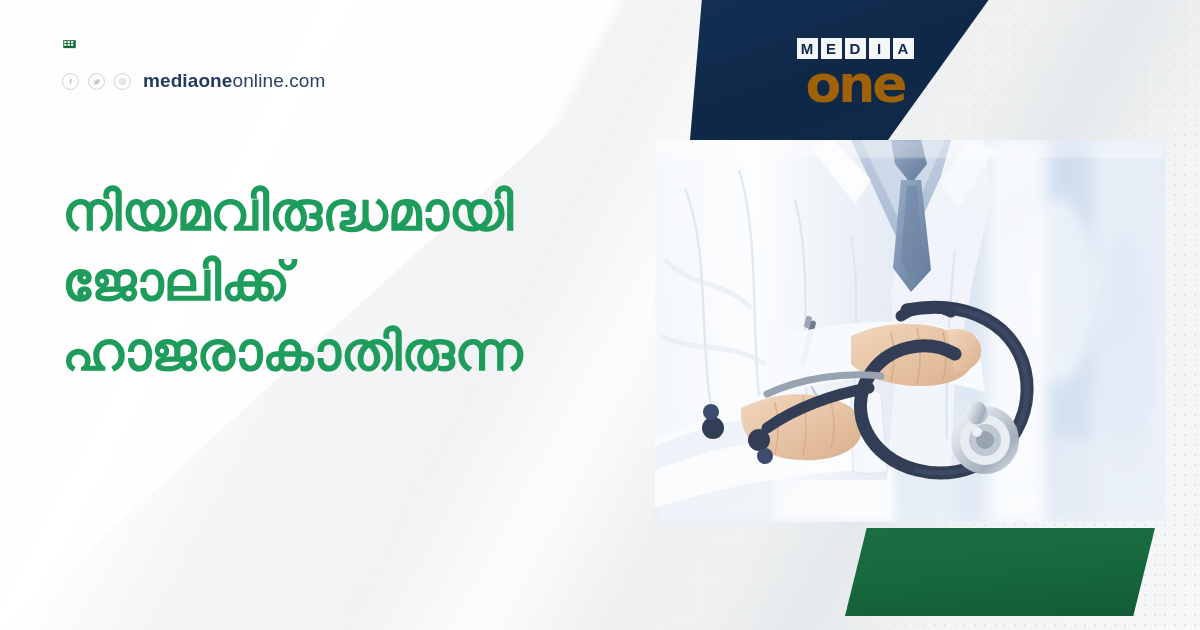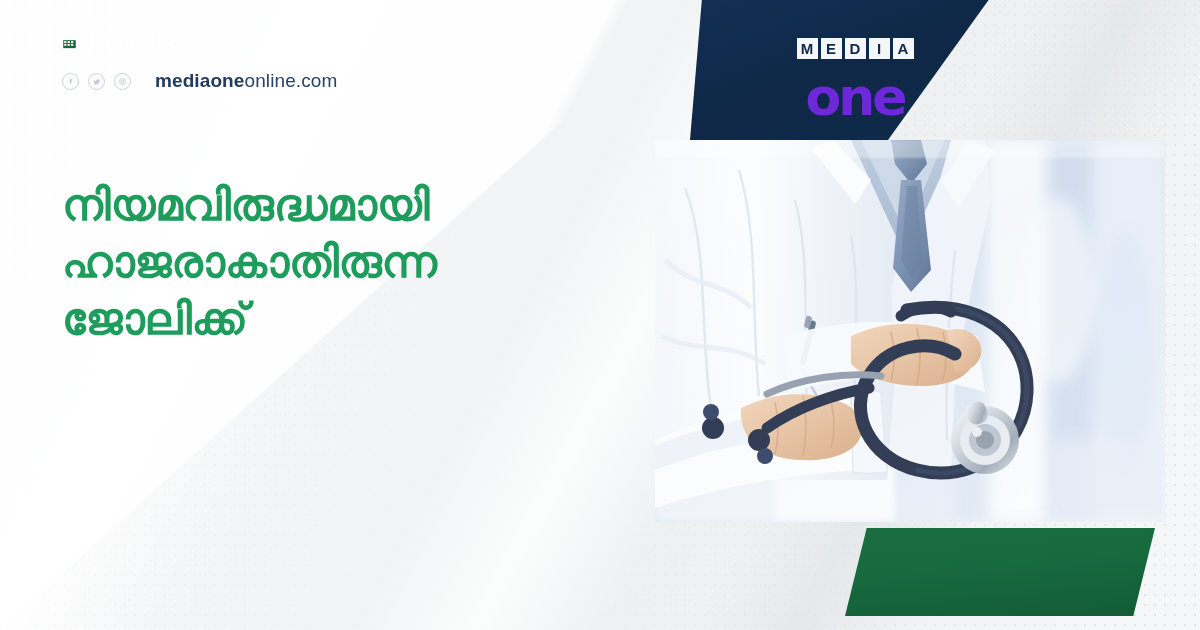--- a/index.html
+++ b/index.html
@@ -62,55 +62,55 @@
     display:flex; gap:3px;
   }
   .logo-media span{
     display:inline-flex; align-items:center; justify-content:center;
     width:21px; height:21px;
     background:#f4f6f8; color:#10294a;
     font-weight:bold; font-size:15px; letter-spacing:0;
     font-family:"Liberation Sans", sans-serif;
   }
   .logo-one{
-    margin-top:15px;
+    margin-top:2px;
     font-size:52px; font-weight:bold; letter-spacing:-3px;
-    color:#6d28d9;
+    color:#a16207;
     font-family:"DejaVu Sans", sans-serif;
     line-height:.92;
   }
 
   
   .handle{
     position:absolute; left:62px; top:70px;
     display:flex; align-items:center; gap:9px;
   }
   .soc{
     width:17px; height:17px; border-radius:50%;
     border:1.4px solid #ccd2d8;
     display:flex; align-items:center; justify-content:center;
     color:#c2c9d1; font-size:10px; line-height:1;
     font-family:"DejaVu Sans", sans-serif;
   }
   .handle-text{
-    margin-left:15px;
+    margin-left:3px;
     font-size:19px; color:#223b5e; letter-spacing:.1px;
     font-family:"Liberation Sans", sans-serif;
   }
   .handle-text b{ font-weight:bold; }
   .handle-text i{ font-style:normal; font-weight:normal; color:#2a4265; }
 
   
   .headline{
     position:absolute; left:62px; top:176px;
     width:560px;
     color:#1d9c5b;
     font-family:"Liberation Sans","DejaVu Sans", sans-serif;
     font-weight:bold;
-    font-size:44px;
+    font-size:54px;
     line-height:1.30;
     letter-spacing:-.2px;
   }
   .headline div{ white-space:nowrap; }
 
   
   .photo{
     position:absolute;
     left:655px; top:140px; width:510px; height:382px;
     overflow:hidden;
@@ -173,22 +173,22 @@
       <span>E</span>
       <span>D</span>
       <span>I</span>
       <span>A</span>
     </div>
     <div class="logo-one">one</div>
   </div>
 
   <div class="headline">
     <div>നിയമവിരുദ്ധമായി</div>
+    <div>ജോലിക്ക്</div>
     <div>ഹാജരാകാതിരുന്ന</div>
-    <div>ജോലിക്ക്</div>
   </div>
 
   <div class="photo">
     <svg viewBox="0 0 510 382" preserveAspectRatio="xMidYMid slice" aria-hidden="true">
       <defs>
         <linearGradient id="bgRoom" x1="0" y1="0" x2="1" y2="1">
           <stop offset="0" stop-color="#eaf0f8"></stop>
           <stop offset=".45" stop-color="#dde6f2"></stop>
           <stop offset="1" stop-color="#f2f6fb"></stop>
         </linearGradient>

